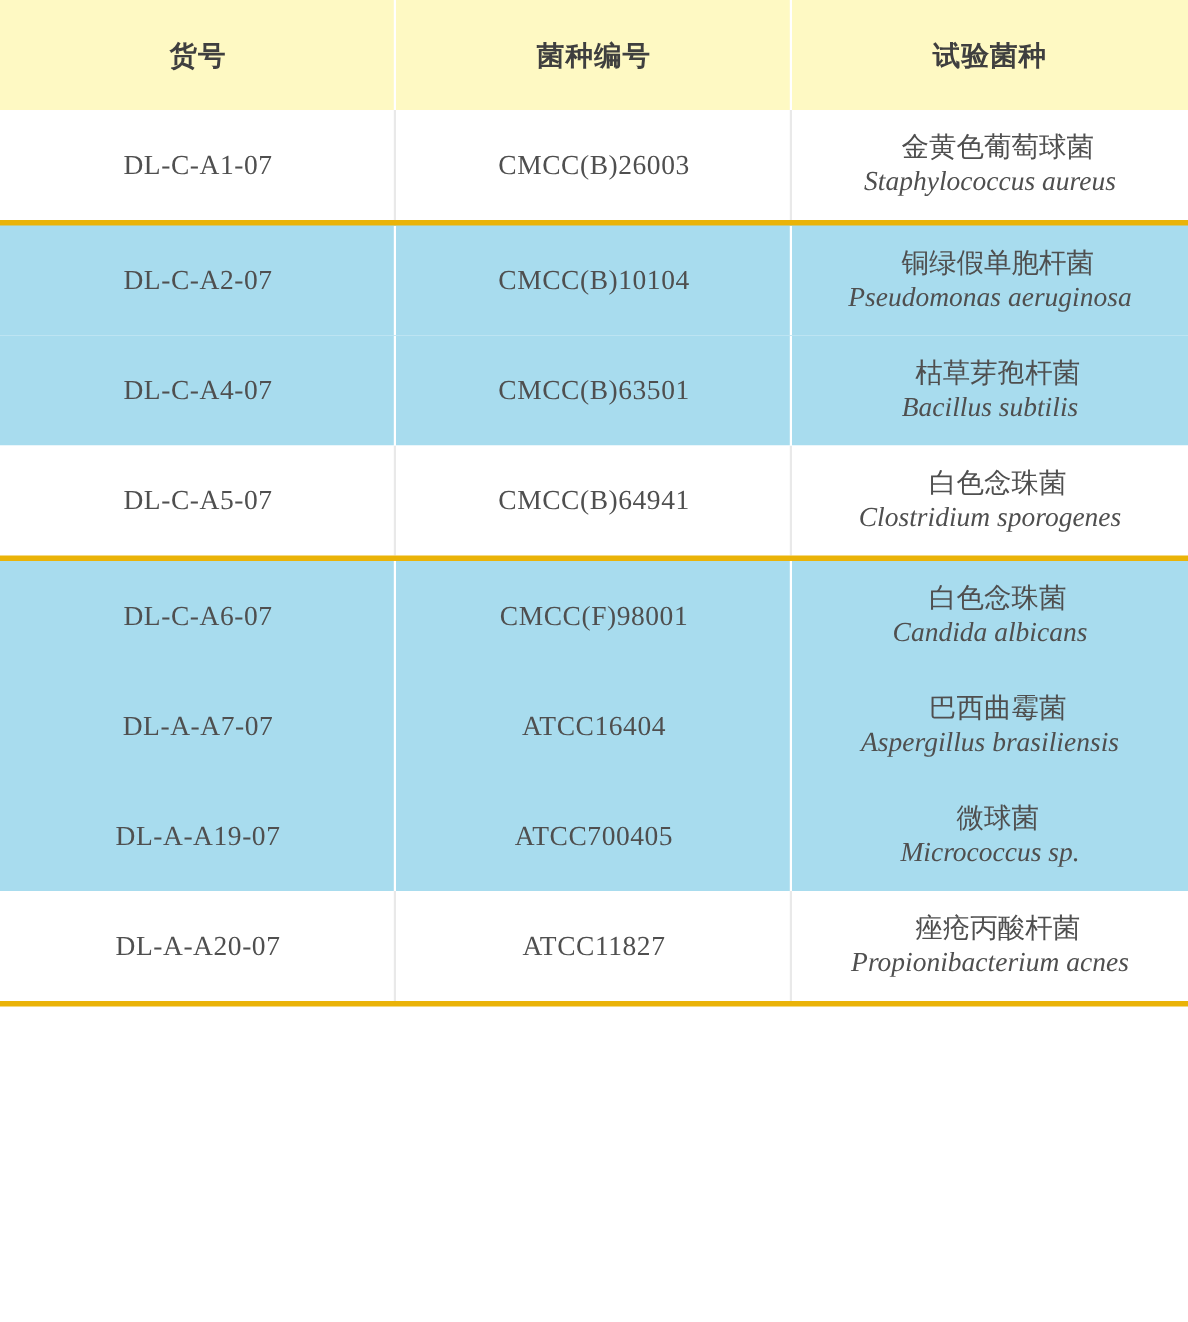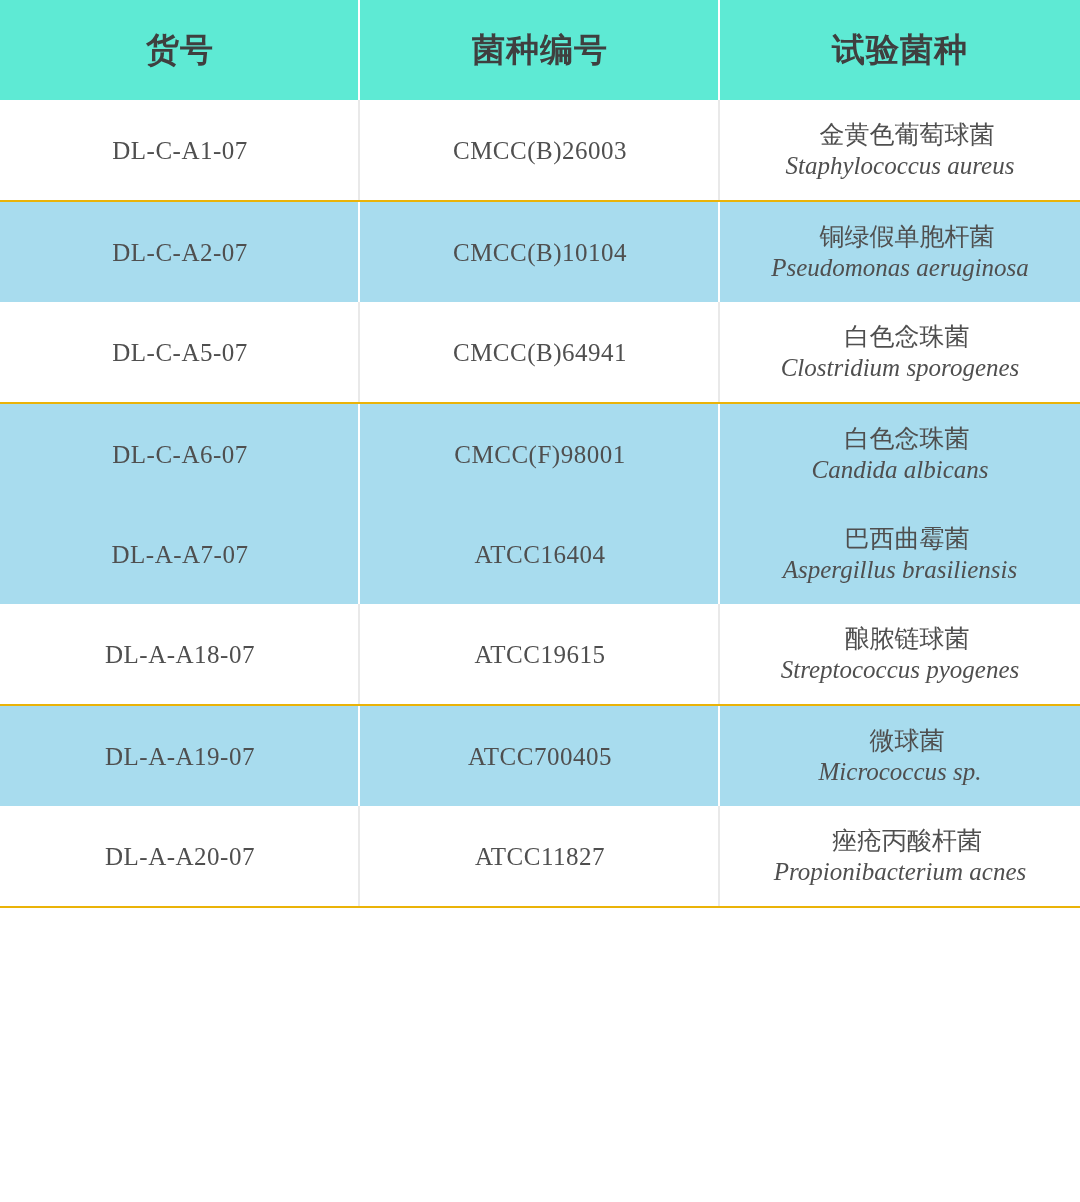--- a/index.html
+++ b/index.html
@@ -17,23 +17,23 @@
   table.strain-table {
     width: 1080px;
     border-collapse: collapse;
     table-layout: fixed;
   }
   table.strain-table col.col-code { width: 360px; }
   table.strain-table col.col-number { width: 360px; }
   table.strain-table col.col-species { width: 360px; }
 
   thead th {
-    background: #5eead4;
+    background: #fef9c3;
     color: #3f3f3f;
-    font-size: 33px;
+    font-size: 25px;
     font-weight: bold;
     height: 98px;
     text-align: center;
     vertical-align: middle;
     border: none;
     font-family: Liberation Sans, sans-serif;
     letter-spacing: 1px;
   }
   thead th.div-line {
     box-shadow: inset -2px 0 0 #ffffff;
@@ -54,21 +54,21 @@
   tbody tr.plain td {
     background: #ffffff;
   }
   tbody td.cell-divider {
     box-shadow: inset -2px 0 0 #ffffff;
   }
   tbody tr.plain td.cell-divider {
     box-shadow: inset -2px 0 0 #e9e9e9;
   }
   tbody tr.plain {
-    border-bottom: 2px solid #eab308;
+    border-bottom: 5px solid #eab308;
   }
   .cn-name {
     display: block;
     font-family: "Liberation Sans", sans-serif;
     font-size: 25px;
     line-height: 1.25;
     color: #4f4f4f;
     padding-left: 14px;
   }
   .latin-name {
@@ -113,20 +113,28 @@
       </td>
     </tr>
     <tr class="shaded">
       <td class="cell-divider"><span class="mono-text">DL-C-A2-07</span></td>
       <td class="cell-divider"><span class="mono-text">CMCC(B)10104</span></td>
       <td>
         <span class="cn-name">铜绿假单胞杆菌</span>
         <span class="latin-name">Pseudomonas aeruginosa</span>
       </td>
     </tr>
+    <tr class="shaded">
+      <td class="cell-divider"><span class="mono-text">DL-C-A4-07</span></td>
+      <td class="cell-divider"><span class="mono-text">CMCC(B)63501</span></td>
+      <td>
+        <span class="cn-name">枯草芽孢杆菌</span>
+        <span class="latin-name">Bacillus subtilis</span>
+      </td>
+    </tr>
     <tr class="plain">
       <td class="cell-divider"><span class="mono-text">DL-C-A5-07</span></td>
       <td class="cell-divider"><span class="mono-text">CMCC(B)64941</span></td>
       <td>
         <span class="cn-name">白色念珠菌</span>
         <span class="latin-name">Clostridium sporogenes</span>
       </td>
     </tr>
     <tr class="shaded">
       <td class="cell-divider"><span class="mono-text">DL-C-A6-07</span></td>
@@ -137,28 +145,20 @@
       </td>
     </tr>
     <tr class="shaded">
       <td class="cell-divider"><span class="mono-text">DL-A-A7-07</span></td>
       <td class="cell-divider"><span class="mono-text">ATCC16404</span></td>
       <td>
         <span class="cn-name">巴西曲霉菌</span>
         <span class="latin-name">Aspergillus brasiliensis</span>
       </td>
     </tr>
-    <tr class="plain">
-      <td class="cell-divider"><span class="mono-text">DL-A-A18-07</span></td>
-      <td class="cell-divider"><span class="mono-text">ATCC19615</span></td>
-      <td>
-        <span class="cn-name">酿脓链球菌</span>
-        <span class="latin-name">Streptococcus pyogenes</span>
-      </td>
-    </tr>
     <tr class="shaded">
       <td class="cell-divider"><span class="mono-text">DL-A-A19-07</span></td>
       <td class="cell-divider"><span class="mono-text">ATCC700405</span></td>
       <td>
         <span class="cn-name">微球菌</span>
         <span class="latin-name">Micrococcus sp.</span>
       </td>
     </tr>
     <tr class="plain">
       <td class="cell-divider"><span class="mono-text">DL-A-A20-07</span></td>

